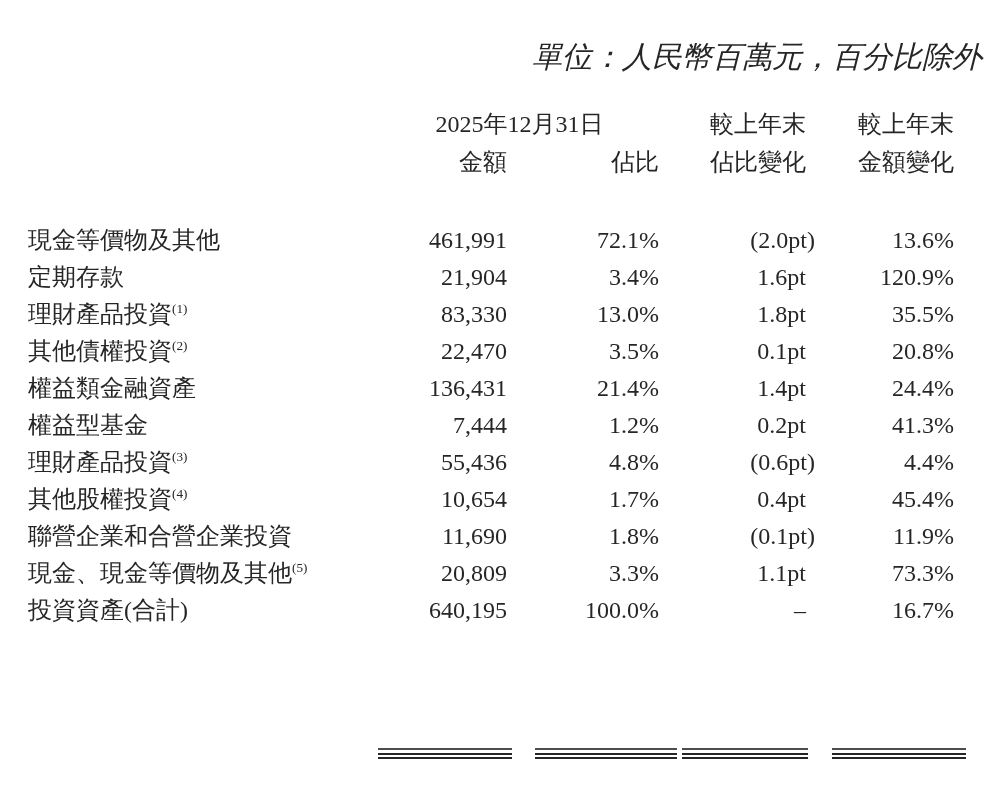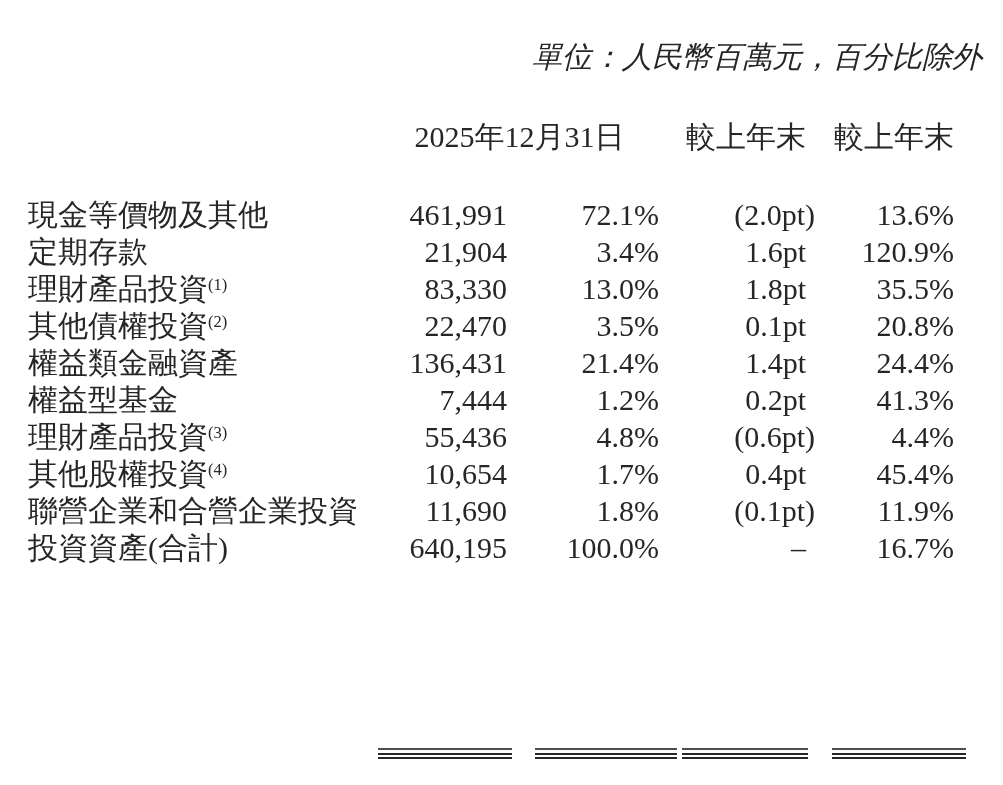--- a/index.html
+++ b/index.html
@@ -12,25 +12,25 @@
     color:#262626;
   }
   .unit-note{
     position:absolute;top:40px;left:0;width:982px;
     text-align:right;
     font-style:italic;
     font-size:30px;line-height:34px;
     white-space:nowrap;
   }
   table.fin{
-    position:absolute;left:28px;top:118px;
+    position:absolute;left:28px;top:105px;
     width:926px;
     border-collapse:collapse;
     table-layout:fixed;
-    font-size:30px;
+    font-size:24px;
   }
   table.fin col.c-label{width:352px;}
   table.fin col.c-amount{width:127px;}
   table.fin col.c-share{width:152px;}
   table.fin col.c-sharechg{width:147px;}
   table.fin col.c-amountchg{width:148px;}
   table.fin th,table.fin td{
     padding:0;margin:0;
     vertical-align:middle;
     white-space:nowrap;
@@ -66,20 +66,27 @@
         <col class="c-share">
         <col class="c-sharechg">
         <col class="c-amountchg">
     </colgroup>
     <thead>
       <tr class="hdr">
         <th></th>
         <th class="date-group" colspan="2">2025年12月31日</th>
         <th class="right bold">較上年末</th>
         <th class="right bold">較上年末</th>
+      </tr>
+      <tr class="hdr">
+        <th></th>
+        <th class="right bold">金額</th>
+        <th class="right bold">佔比</th>
+        <th class="right bold">佔比變化</th>
+        <th class="right bold">金額變化</th>
       </tr>
       <tr class="spacer">
         <th colspan="5"></th>
       </tr>
     </thead>
     <tbody id="table-body">
         <tr class="data">
           <td class="label bold">現金等價物及其他</td>
           <td class="right bold">461,991</td>
           <td class="right bold">72.1%</td>
@@ -136,20 +143,27 @@
           <td class="right">45.4%</td>
         </tr>
         <tr class="data">
           <td class="label bold">聯營企業和合營企業投資</td>
           <td class="right bold">11,690</td>
           <td class="right bold">1.8%</td>
           <td class="right bold"><span class="paren-hang">(0.1pt)</span></td>
           <td class="right bold">11.9%</td>
         </tr>
         <tr class="data">
+          <td class="label bold">現金、現金等價物及其他<sup class="fn">(5)</sup></td>
+          <td class="right bold">20,809</td>
+          <td class="right bold">3.3%</td>
+          <td class="right bold">1.1pt</td>
+          <td class="right bold">73.3%</td>
+        </tr>
+        <tr class="data">
           <td class="label bold">投資資產(合計)</td>
           <td class="right bold">640,195</td>
           <td class="right bold">100.0%</td>
           <td class="right bold">–</td>
           <td class="right bold">16.7%</td>
         </tr>
       </tbody>
   </table>
 
   <div class="rule" style="left:378px;width:134px;">

